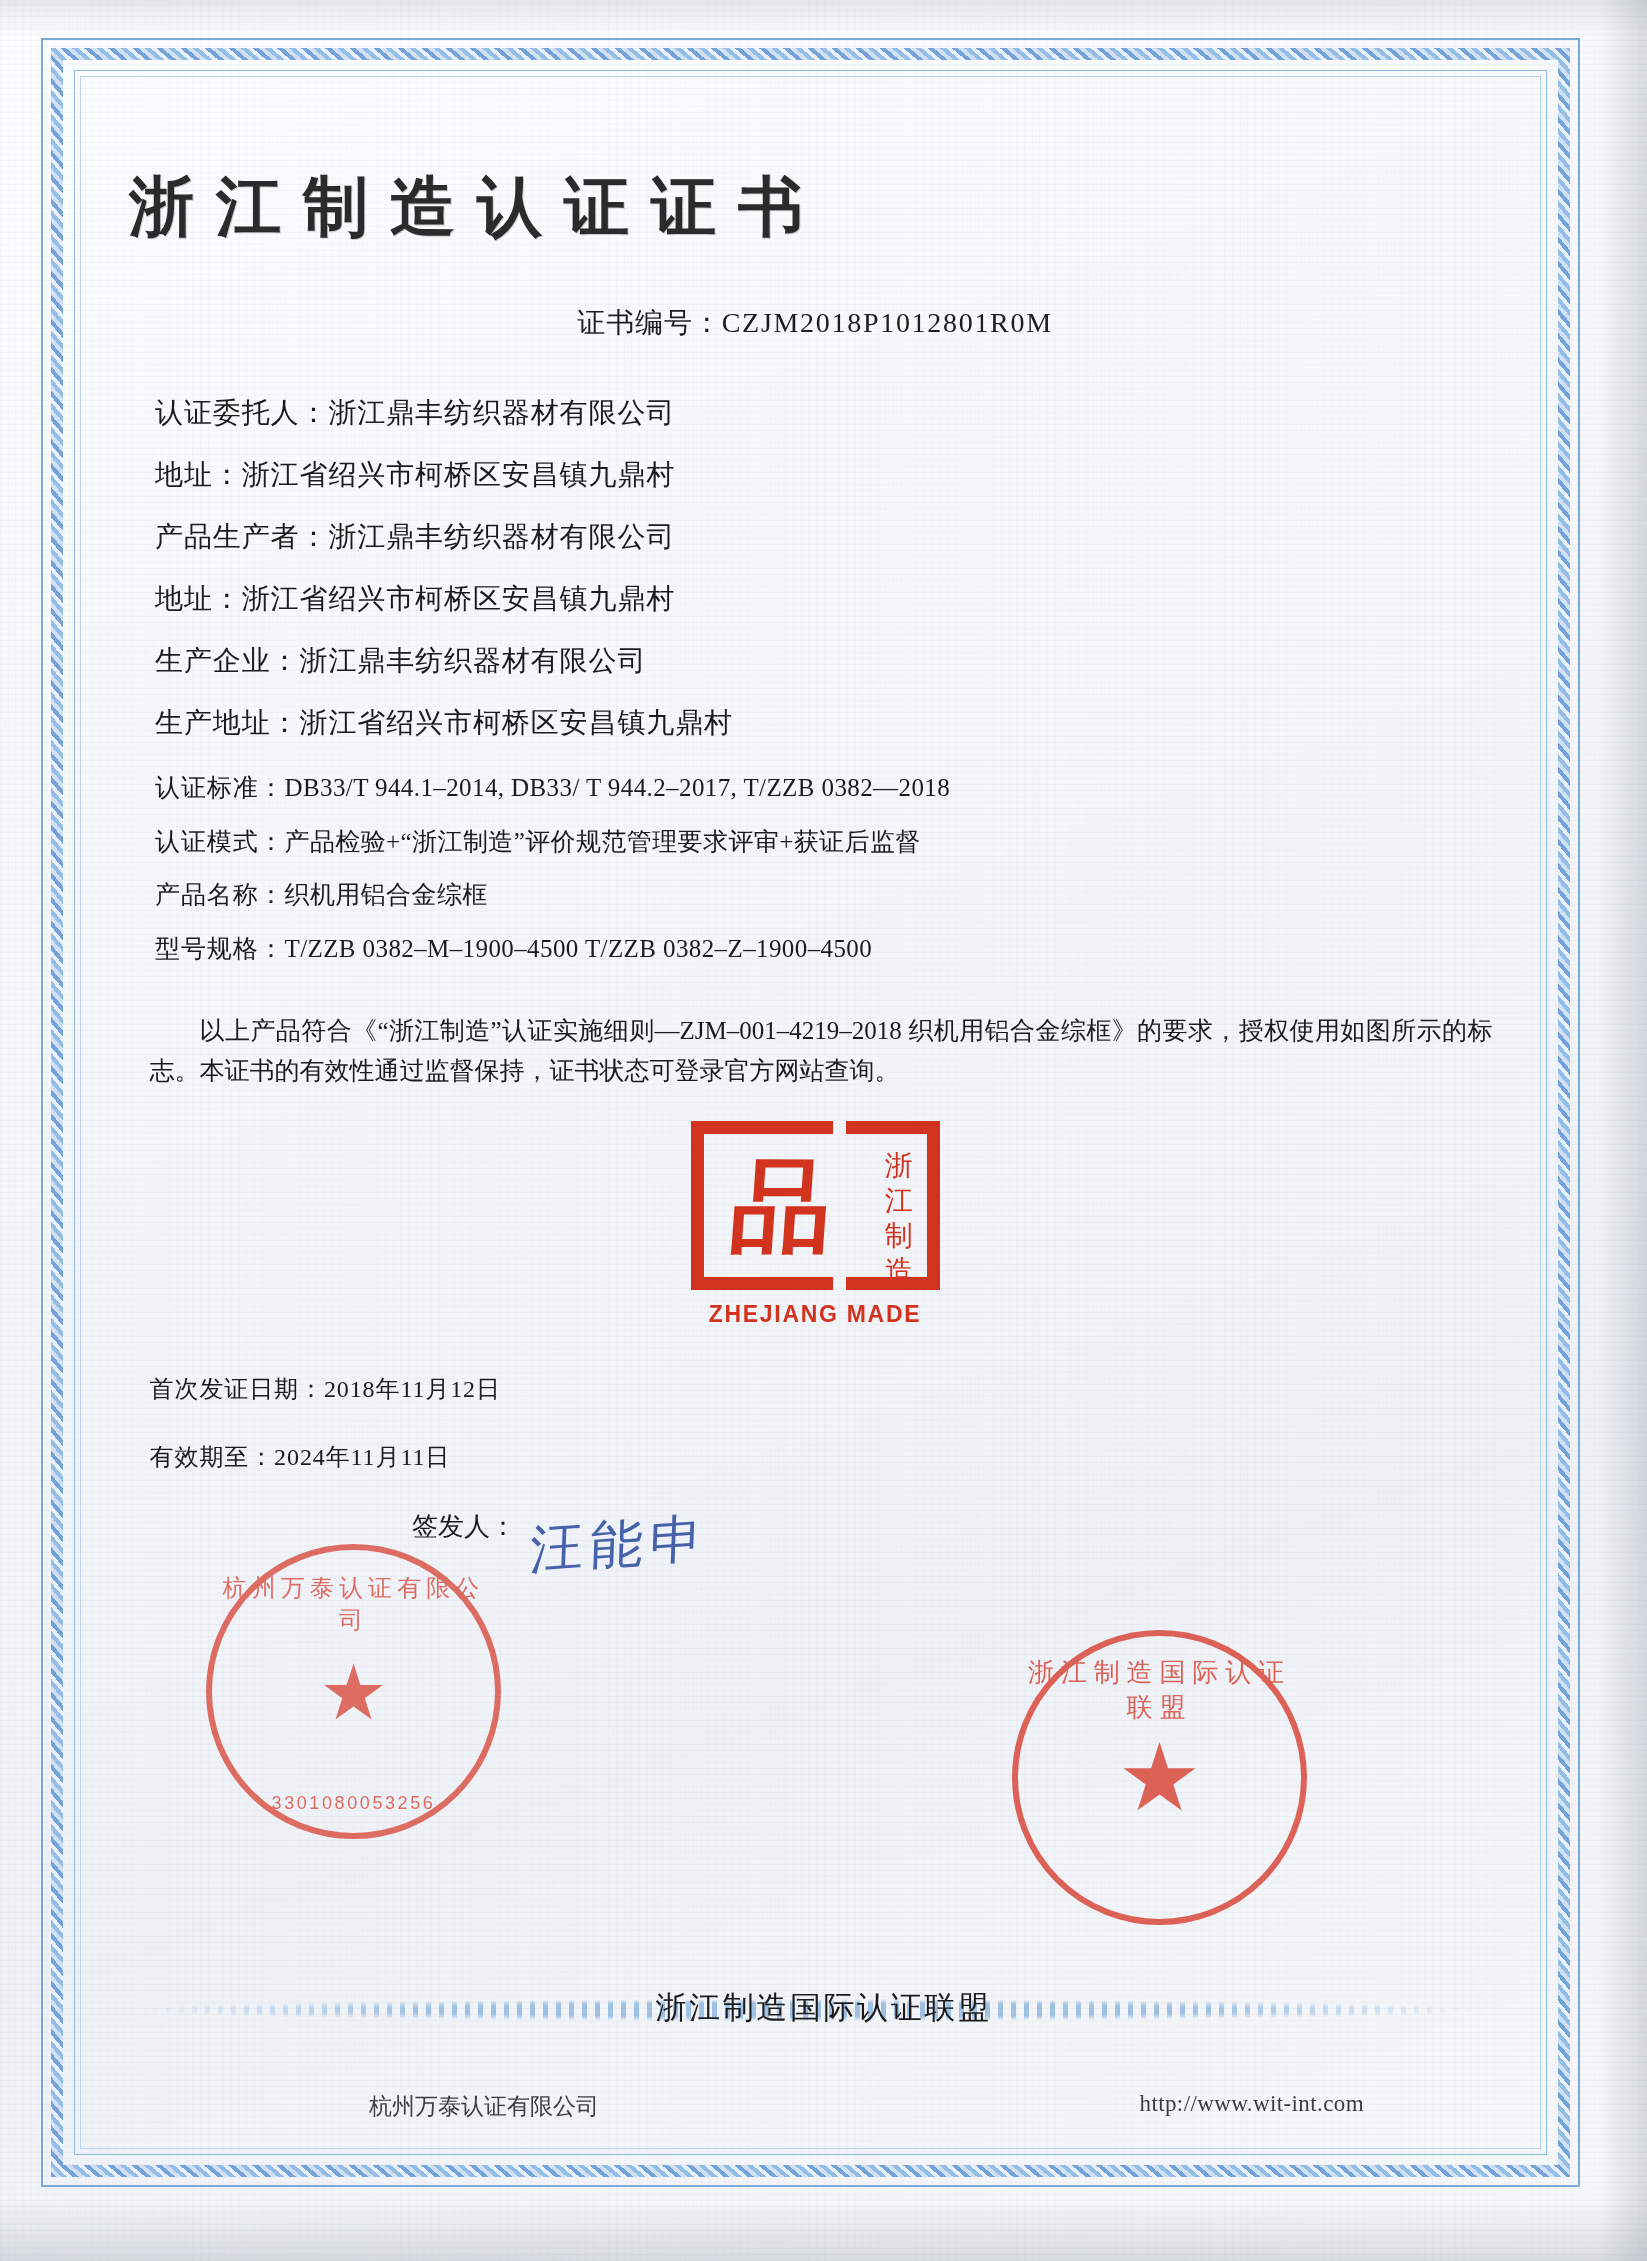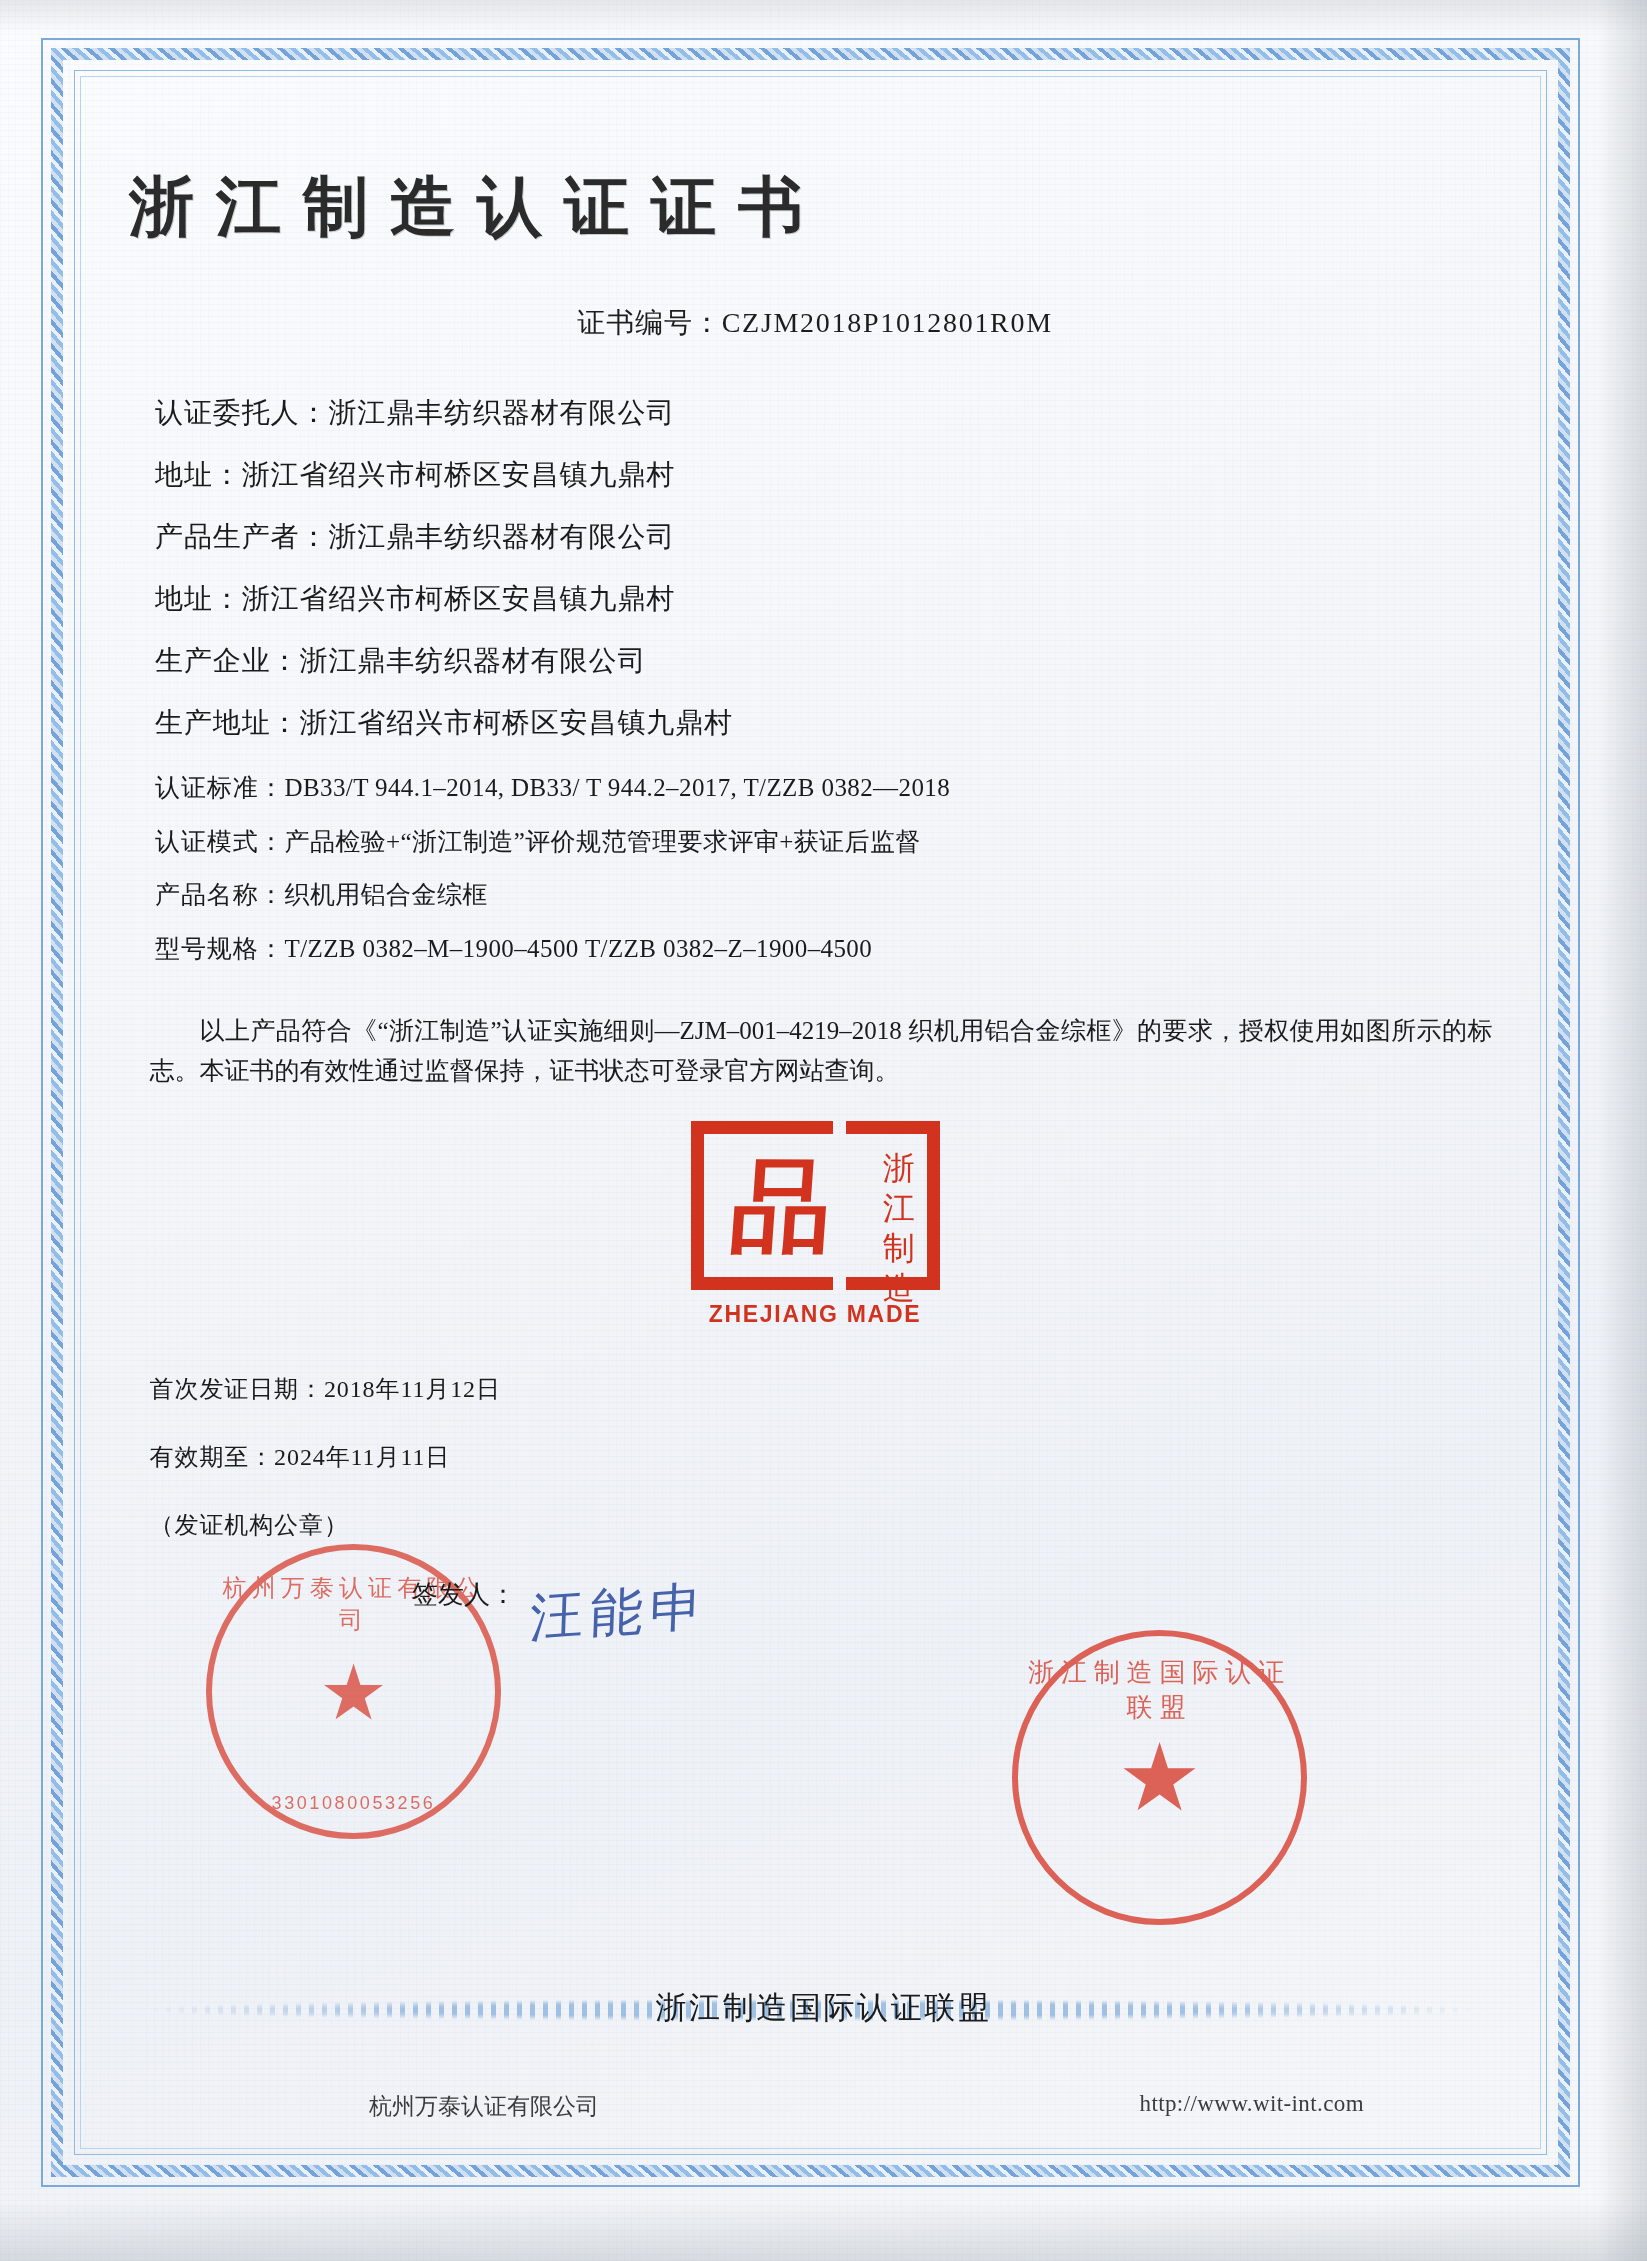--- a/index.html
+++ b/index.html
@@ -181,21 +181,21 @@
     font-weight: 700;
     line-height: 129px;
     text-align: center;
     transform: skewX(-4deg);
   }
   .logo .cn-right {
     position: absolute;
     right: 13.7px; top: 27.5px;
     width: 53px;
     color: #d2331f;
-    font-size: 32px;
+    font-size: 28px;
     line-height: 1.25;
     text-align: center;
     letter-spacing: 0.9px;
   }
   .logo .en {
     position: absolute;
     left: 0; right: 0; bottom: 6.9px;
     text-align: center;
     color: #d2331f;
     font-family: "Liberation Sans", sans-serif;
@@ -385,21 +385,20 @@
       </div>
     </div>
 
     <div class="dates">
       <div class="row">
         <span>首次发证日期：</span><span>2018年11月12日</span>
       </div>
       <div class="row">
         <span>有效期至：</span><span>2024年11月11日</span>
       </div>
-      <div class="row">（发证机构公章）</div>
     </div>
 
     <div class="signer-line">
       <span>签发人：</span>
       <span class="signature">汪能申</span>
     </div>
 
   </div>
 
   <div class="seal seal-left">

